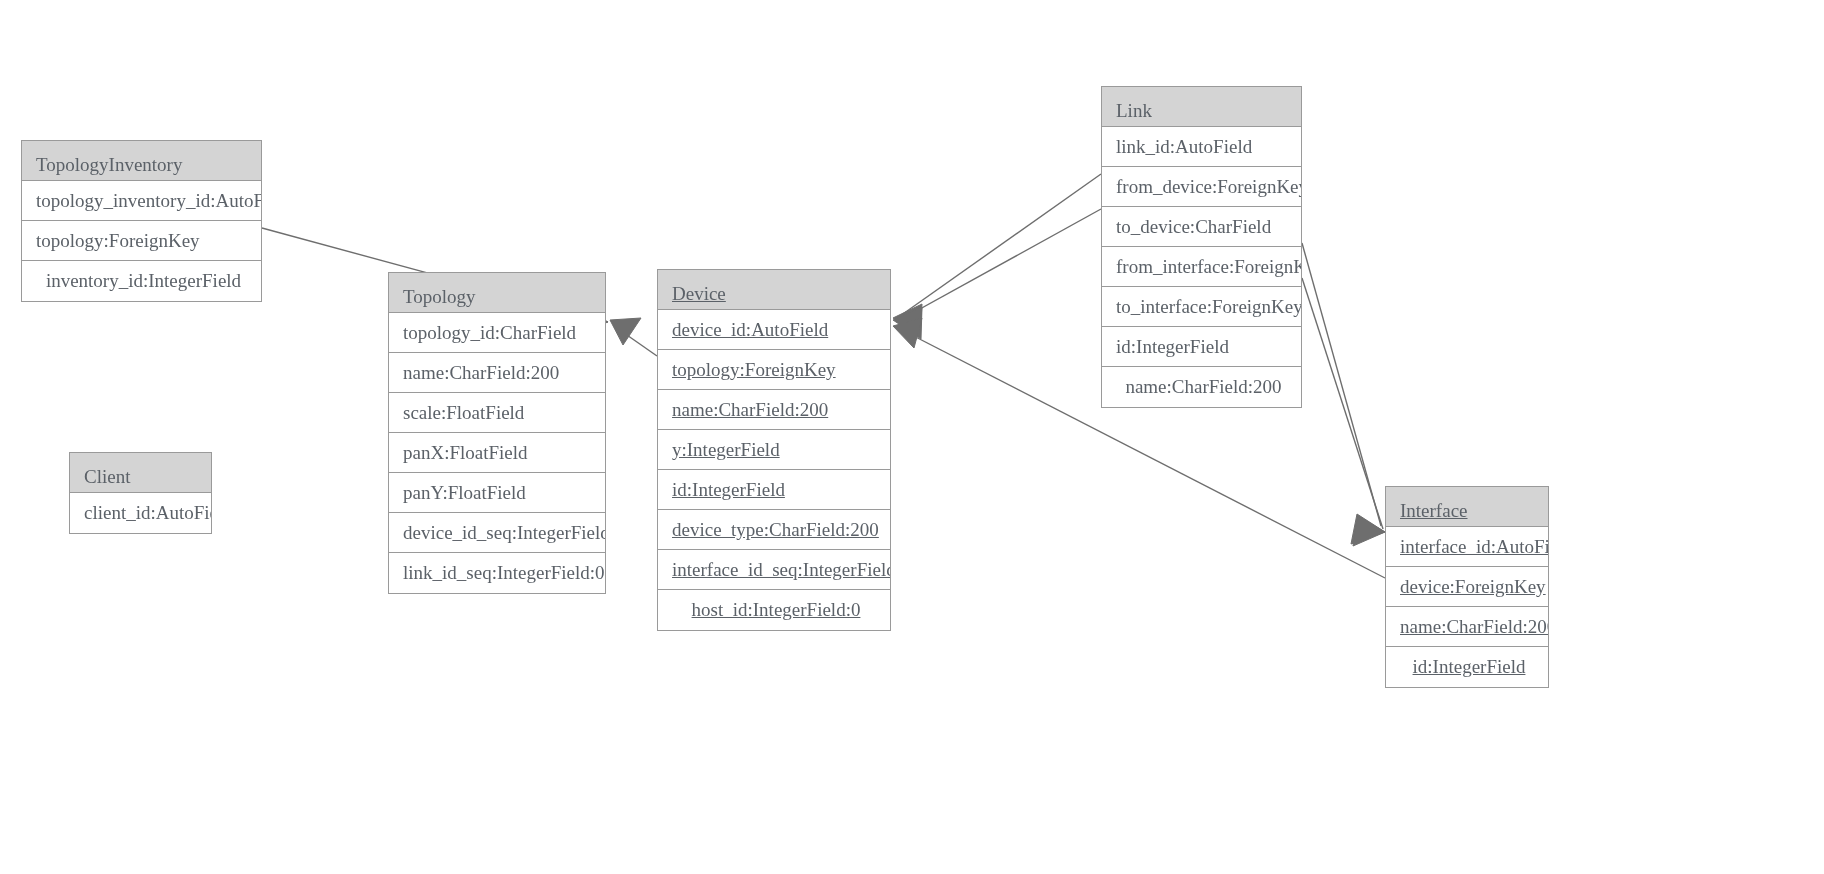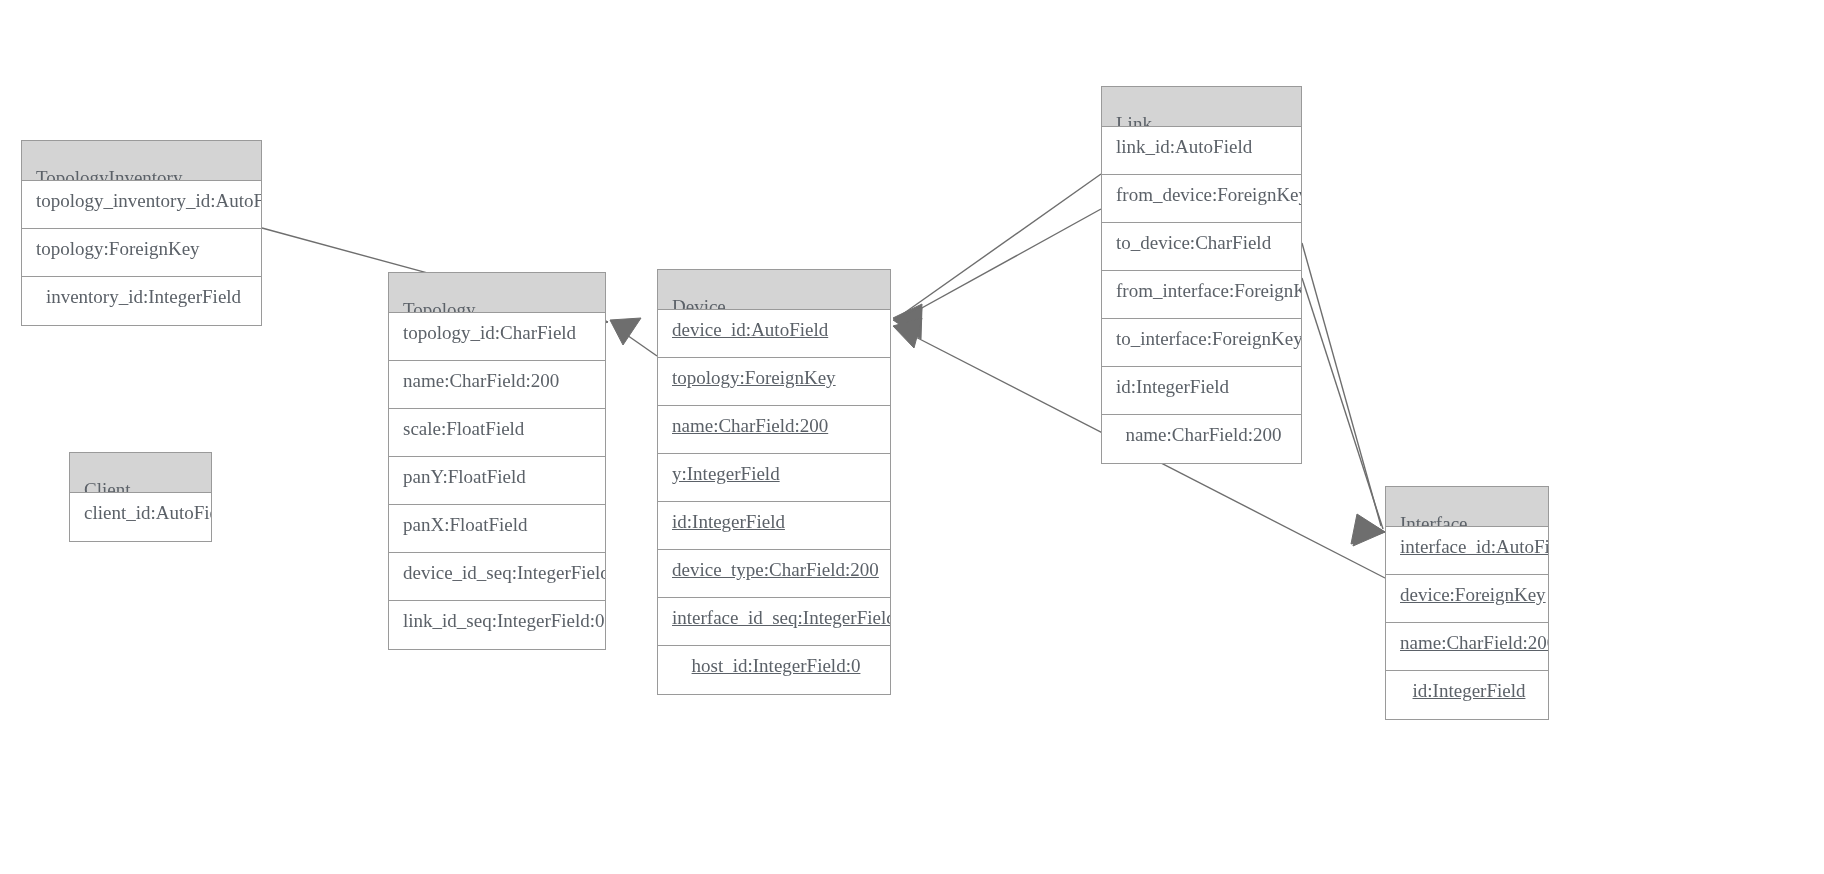--- a/index.html
+++ b/index.html
@@ -33,29 +33,29 @@
     border: 1px solid #9a9a9a;
     background: #ffffff;
     z-index: 2;
   }
   .entity-header {
     box-sizing: border-box;
     background: #d4d4d4;
     border-bottom: 1px solid #9a9a9a;
     height: 40px;
     line-height: 40px;
-    padding: 17px 0 0 14px;
+    padding: 4px 0 0 14px;
     font-size: 19px;
     color: #5b6168;
     white-space: nowrap;
     overflow: hidden;
   }
   .entity-field {
     box-sizing: border-box;
-    height: 48px;
+    height: 40px;
     line-height: 40px;
     padding: 0 10px 16px 14px;
     font-size: 19px;
     color: #5b6168;
     border-bottom: 1px solid #9a9a9a;
     white-space: nowrap;
     overflow: hidden;
     background: #ffffff;
   }
   .entity-field:last-child {
@@ -108,22 +108,22 @@
       </div>
       <div class="entity" style="left: 69px; top: 452px; width: 143px;">
         <div class="entity-header">Client</div>
         <div class="entity-field">client_id:AutoField</div>
       </div>
       <div class="entity" style="left: 388px; top: 272px; width: 218px;">
         <div class="entity-header">Topology</div>
         <div class="entity-field">topology_id:CharField</div>
         <div class="entity-field">name:CharField:200</div>
         <div class="entity-field">scale:FloatField</div>
+        <div class="entity-field">panX:FloatField</div>
         <div class="entity-field">panY:FloatField</div>
-        <div class="entity-field">panX:FloatField</div>
         <div class="entity-field">device_id_seq:IntegerField:0</div>
         <div class="entity-field">link_id_seq:IntegerField:0</div>
       </div>
       <div class="entity" style="left: 657px; top: 269px; width: 234px; text-decoration: underline;">
         <div class="entity-header">Device</div>
         <div class="entity-field">device_id:AutoField</div>
         <div class="entity-field">topology:ForeignKey</div>
         <div class="entity-field">name:CharField:200</div>
         <div class="entity-field">y:IntegerField</div>
         <div class="entity-field">id:IntegerField</div>

